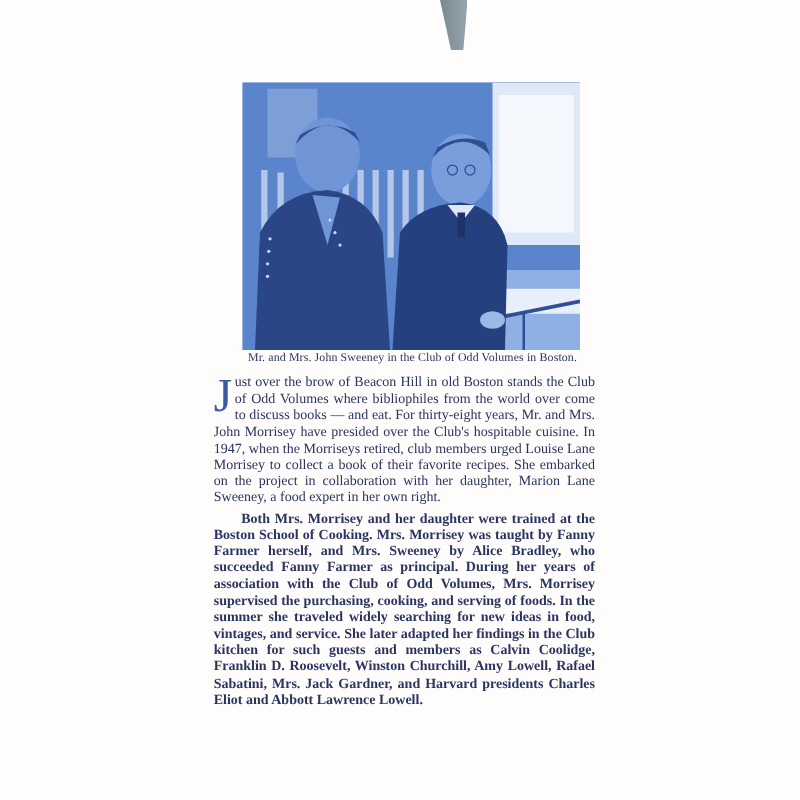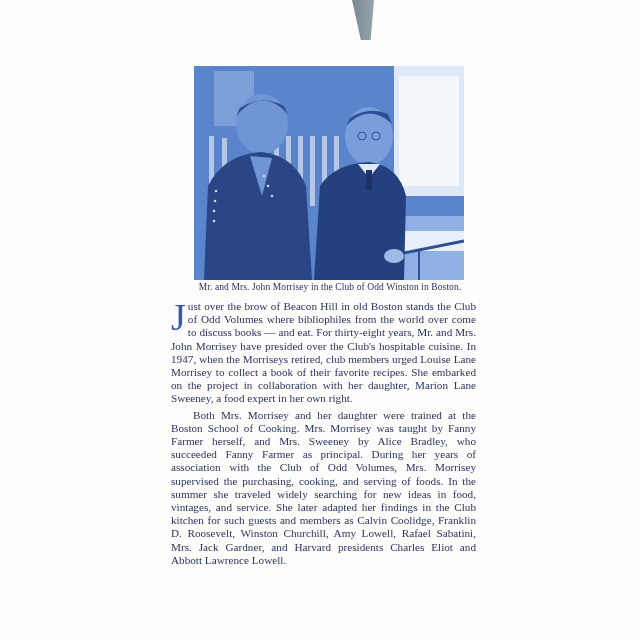--- a/index.html
+++ b/index.html
@@ -30,21 +30,21 @@
     text-align: center;
     font-size: 9.5px; color: #2a3460;
     letter-spacing: 0.1px;
   }
   .body-text {
     position: absolute; left: 171px; top: 300px; width: 305px;
     font-size: 11.2px; line-height: 13.2px; color: #2a3460;
     text-align: justify;
   }
   .body-text p { margin: 0; }
-  .body-text p + p { text-indent: 22px; margin-top: 3px; }
+  .body-text p + p { text-indent: 22px; margin-top: 3px; font-weight: bold; }
   .dropcap {
     float: left;
     font-size: 38px; line-height: 30px;
     color: #3a5aa8;
     margin: 2px 2px 0 0;
     font-family: "Liberation Serif", serif;
   }
 </style>
 </head>
 <body>
@@ -94,19 +94,19 @@
       <path d="M152 60 Q175 36 198 58 L194 48 Q175 40 156 52 Z" fill="#2f4f94"></path>
       <circle cx="168" cy="70" r="4" fill="none" stroke="#2f4f94" stroke-width="1"></circle>
       <circle cx="182" cy="70" r="4" fill="none" stroke="#2f4f94" stroke-width="1"></circle>
       <path d="M120 214 L126 120 Q140 98 175 96 Q205 100 212 130 L210 214 Z" fill="#24407e"></path>
       <path d="M164 98 L175 112 L186 98 Z" fill="#dfe8f7"></path>
       <rect x="172" y="104" width="6" height="20" fill="#1c3268"></rect>
       <ellipse cx="200" cy="190" rx="10" ry="7" fill="#9db9e6"></ellipse>
     </svg>
   </div>
 
-  <div class="caption">Mr. and Mrs. John Morrisey in the Club of Odd Winston in Boston.</div>
+  <div class="caption">Mr. and Mrs. John Sweeney in the Club of Odd Volumes in Boston.</div>
 
   <div class="body-text">
     <p><span class="dropcap">J</span><span>ust over the brow of Beacon Hill in old Boston stands the Club of Odd Volumes where bibliophiles from the world over come to discuss books — and eat. For thirty-eight years, Mr. and Mrs. John Morrisey have presided over the Club's hospitable cuisine. In 1947, when the Morriseys retired, club members urged Louise Lane Morrisey to collect a book of their favorite recipes. She embarked on the project in collaboration with her daughter, Marion Lane Sweeney, a food expert in her own right.</span></p>
     <p>Both Mrs. Morrisey and her daughter were trained at the Boston School of Cooking. Mrs. Morrisey was taught by Fanny Farmer herself, and Mrs. Sweeney by Alice Bradley, who succeeded Fanny Farmer as principal. During her years of association with the Club of Odd Volumes, Mrs. Morrisey supervised the purchasing, cooking, and serving of foods. In the summer she traveled widely searching for new ideas in food, vintages, and service. She later adapted her findings in the Club kitchen for such guests and members as Calvin Coolidge, Franklin D. Roosevelt, Winston Churchill, Amy Lowell, Rafael Sabatini, Mrs. Jack Gardner, and Harvard presidents Charles Eliot and Abbott Lawrence Lowell.</p>
   </div>
 </div>
 
 </body></html>

